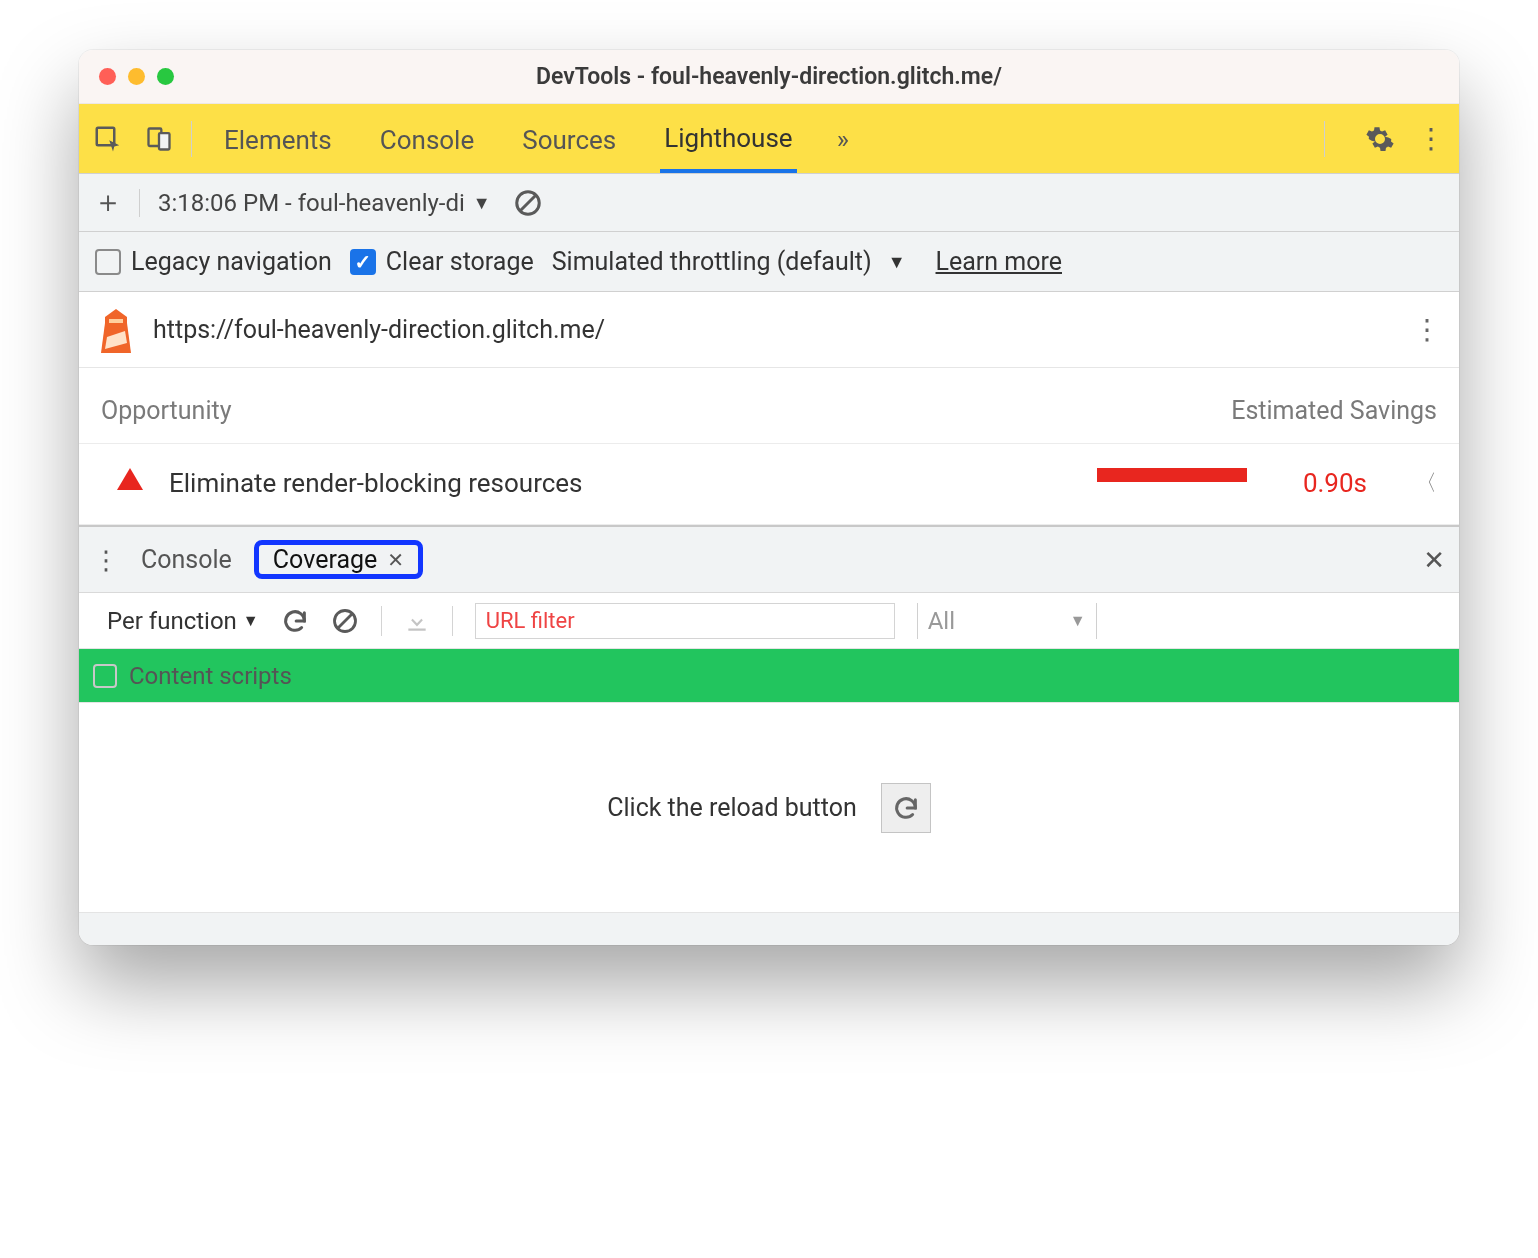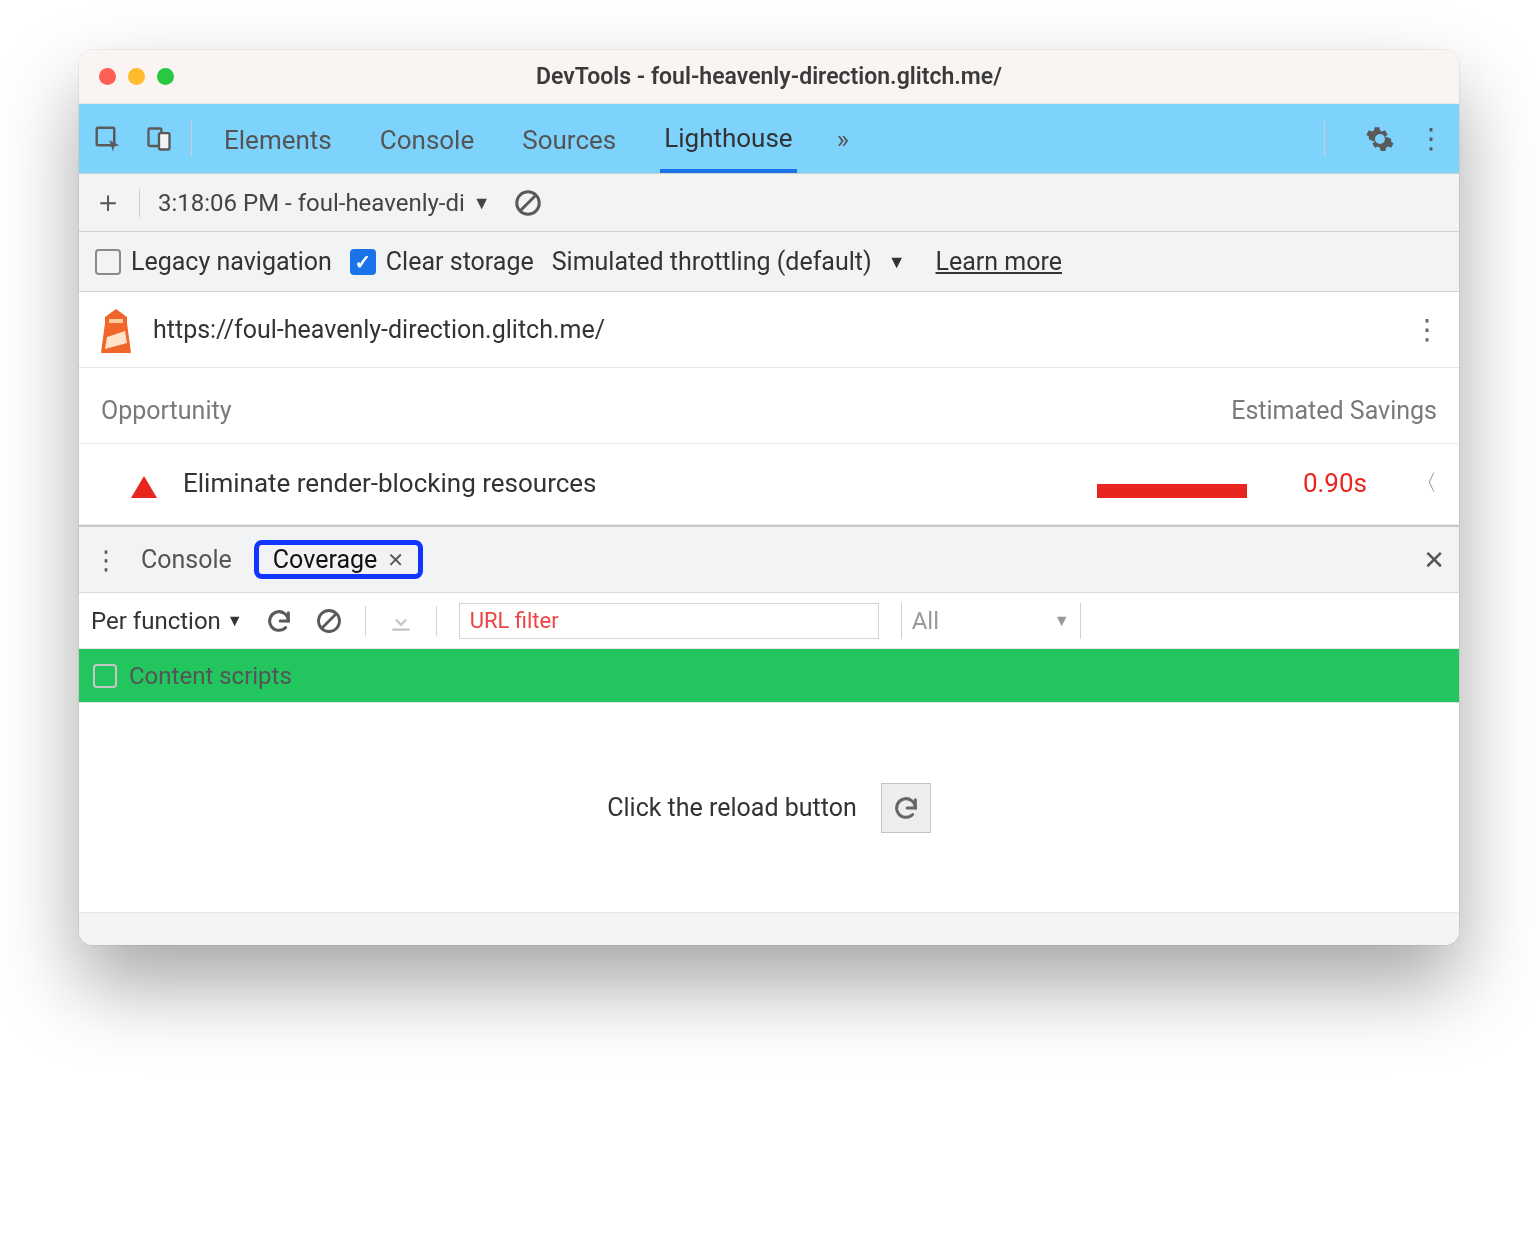--- a/index.html
+++ b/index.html
@@ -42,21 +42,21 @@
     left: 0; right: 0;
     text-align: center;
     font-weight: 600;
     font-size: 23px;
     color: #3a3a3a;
     pointer-events: none;
   }
   
   .tabstrip {
     height: 70px;
-    background: #7dd3fc;
+    background: #fde047;
     border-bottom: 1px solid #d0d0d0;
     display: flex;
     align-items: center;
     padding: 0 14px;
   }
   .tabstrip .left-icons { display: flex; align-items: center; gap: 22px; }
   .icon-btn {
     display: inline-flex;
     align-items: center;
     justify-content: center;
@@ -128,22 +128,22 @@
     display: flex;
     justify-content: space-between;
     padding: 28px 22px 18px 22px;
     color: #7a7a7a;
     font-size: 25px;
     border-bottom: 1px solid #ececec;
     background: #fff;
   }
   .opp-row {
     display: flex;
-    align-items: flex-end;
-    padding: 24px 22px 26px 52px;
+    align-items: flex-start;
+    padding: 24px 22px 26px 38px;
     gap: 26px;
     border-bottom: 1px solid #ececec;
     background: #fff;
   }
   .tri-red {
     width: 0; height: 0;
     border-left: 13px solid transparent;
     border-right: 13px solid transparent;
     border-bottom: 22px solid #e8261f;
   }
@@ -173,21 +173,21 @@
   }
   .drawer-tab-active .close-x { font-size: 20px; color: #555; }
   .drawer-close { margin-left: auto; font-size: 26px; color: #555; cursor: pointer; }
   
   .cov-toolbar {
     height: 56px;
     background: #fff;
     border-bottom: 1px solid #e4e4e4;
     display: flex;
     align-items: center;
-    padding: 0 12px;
+    padding: 0 28px;
     gap: 22px;
   }
   .cov-select { display: flex; align-items: center; gap: 6px; color: #333; font-size: 24px; }
   .urlfilter {
     flex: 1; max-width: 420px;
     border: 1px solid #d4d4d4;
     height: 36px;
     padding: 0 10px;
     color: #ef4444;
     font-size: 22px;

